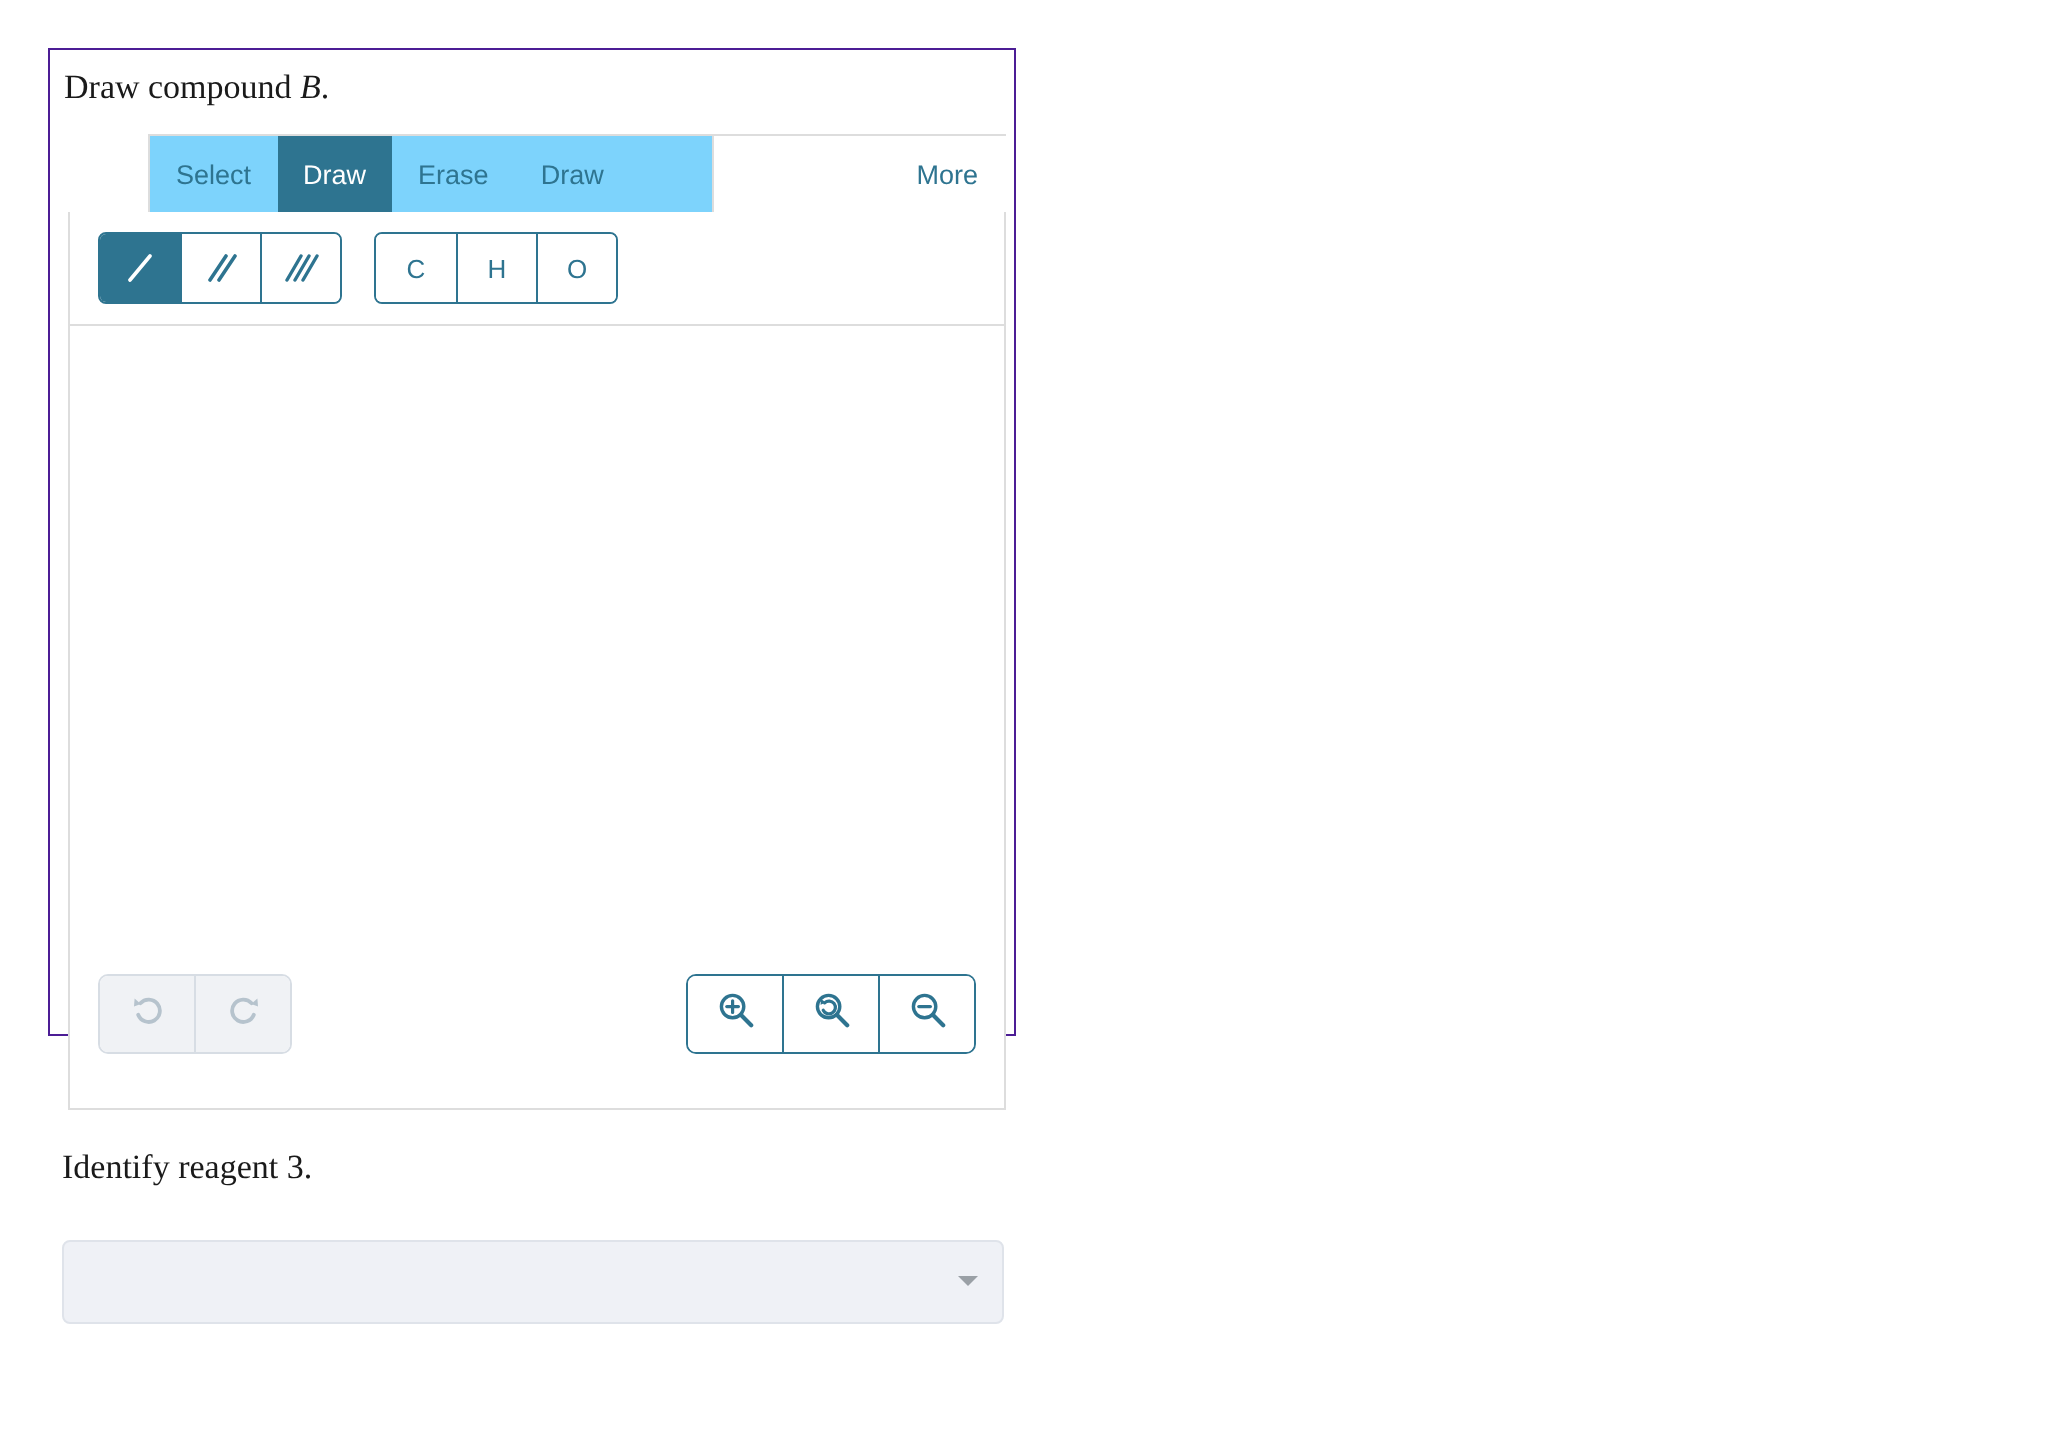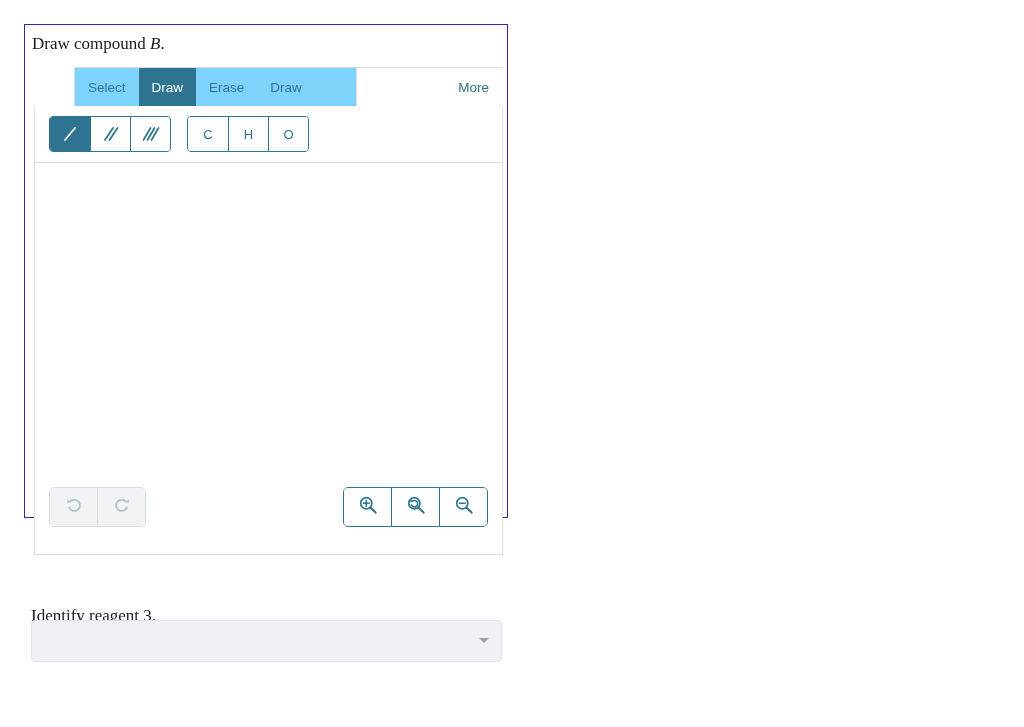--- a/index.html
+++ b/index.html
@@ -223,21 +223,20 @@
   .zoom-group .zbtn + .zbtn {
     border-left: 1px solid #2e7490;
   }
 
   
   .q2-text {
     position: absolute;
     left: 31px;
     top: 573px;
     white-space: nowrap;
-    margin-top: 32px;
   }
   .reagent-select {
     position: absolute;
     left: 31px;
     top: 620px;
     width: 471px;
     height: 42px;
     background: #eff1f6;
     border: 1px solid #dfe3ea;
     border-radius: 4px;

